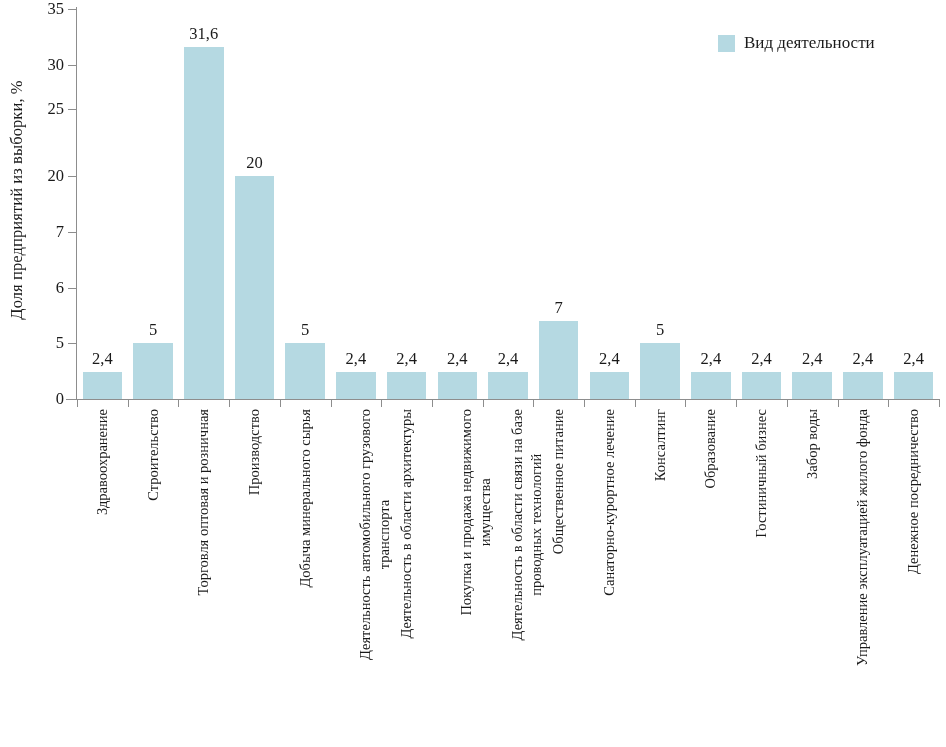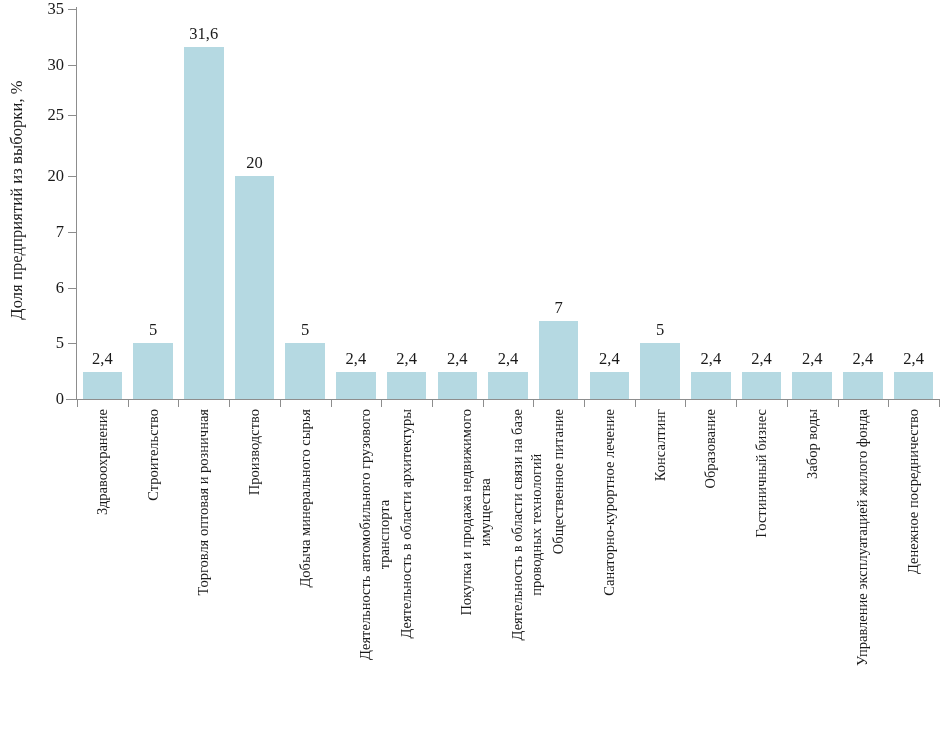--- a/index.html
+++ b/index.html
@@ -175,21 +175,21 @@
         <div class="y-tick-label">6</div>
       </div>
       <div class="y-tick" style="top: 231.857px;">
         <div class="y-tick-mark" style="background: rgb(141, 141, 141);"></div>
         <div class="y-tick-label">7</div>
       </div>
       <div class="y-tick" style="top: 176.143px;">
         <div class="y-tick-mark" style="background: rgb(141, 141, 141);"></div>
         <div class="y-tick-label">20</div>
       </div>
-      <div class="y-tick" style="top: 115px;">
+      <div class="y-tick" style="top: 109px;">
         <div class="y-tick-mark" style="background: rgb(141, 141, 141);"></div>
         <div class="y-tick-label">25</div>
       </div>
       <div class="y-tick" style="top: 64.7143px; text-decoration: underline;">
         <div class="y-tick-mark" style="background: rgb(141, 141, 141);"></div>
         <div class="y-tick-label">30</div>
       </div>
       <div class="y-tick" style="top: 9px;">
         <div class="y-tick-mark" style="background: rgb(141, 141, 141);"></div>
         <div class="y-tick-label">35</div>
@@ -338,14 +338,18 @@
         <span class="cat-line">Забор воды</span>
       </div>
       <div class="cat-label" style="left: 853.441px; height: 19px;">
         <span class="cat-line">Управление эксплуатацией жилого фонда</span>
       </div>
       <div class="cat-label" style="left: 904.147px; height: 19px;">
         <span class="cat-line">Денежное посредничество</span>
       </div>
     </div>
 
+  <div id="legend">
+    <div id="legend-swatch" style="background: rgb(181, 217, 226);"></div>
+    <div id="legend-label">Вид деятельности</div>
+  </div>
 
 </div>
 
 </body></html>

